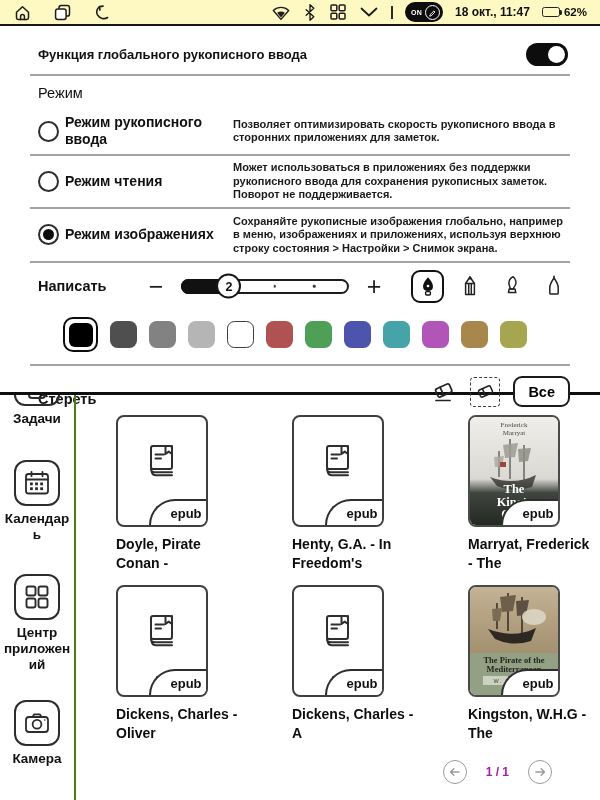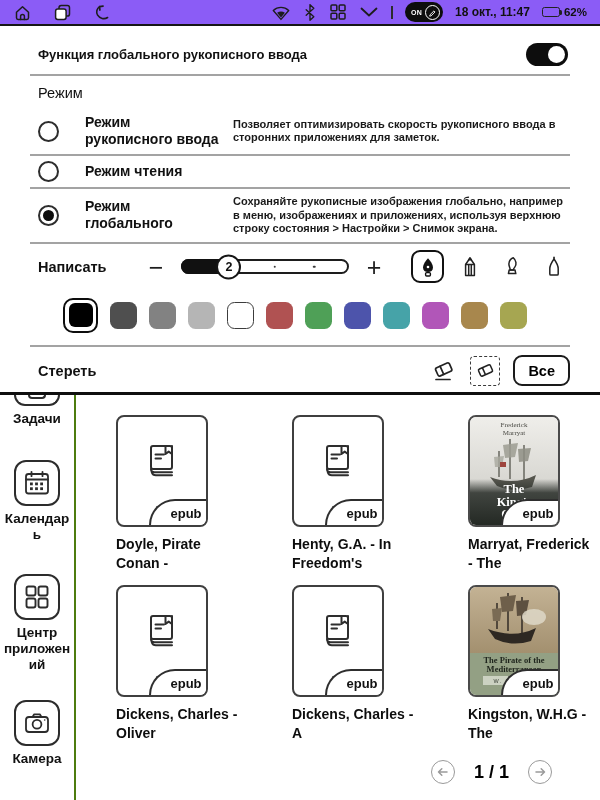--- a/index.html
+++ b/index.html
@@ -6,21 +6,21 @@
   html,body { width: 600px; }
   body {
     font-family: "Liberation Sans", sans-serif;
     color: #111; background: #fff;
   }
   .screen { position: relative; width: 600px; height: 800px; overflow: hidden; background: #fff; }
 
   
   .status-bar {
     height: 26px; display: flex; align-items: center; justify-content: space-between;
-    padding: 0 13px; border-bottom: 2px solid #161616; background: #8b5cf6;
+    padding: 0 13px; border-bottom: 2px solid #161616; background: #fef9c3;
   }
   .sb-left { display: flex; align-items: center; gap: 21px; }
   .sb-right { display: flex; align-items: center; gap: 12px; }
   .sb-icon { display: flex; align-items: center; }
   .sb-sep { width: 2px; height: 13px; background: #2c2c2c; }
   .stylus-pill {
     display: flex; align-items: center; gap: 3px; background: #0d0d0d;
     border-radius: 11px; height: 20px; padding: 0 3px 0 6px;
   }
   .stylus-pill .on-txt { color: #fff; font-size: 7px; font-weight: 700; letter-spacing: .3px; }
@@ -44,21 +44,21 @@
   .global-label { font-size: 13px; font-weight: 700; }
   .toggle { width: 42px; height: 23px; border-radius: 12px; background: #0d0d0d; position: relative; flex-shrink: 0; }
   .toggle .knob { position: absolute; right: 3px; top: 3px; width: 17px; height: 17px; border-radius: 50%; background: #fff; }
 
   .mode-title { font-size: 14.5px; font-weight: 400; margin: 9px 0 7px; padding-left: 8px; }
 
   .mode-row { display: flex; align-items: center; gap: 12px; }
   .mode-row.r1 { padding: 6px 2px 6px 8px; }
   .mode-row.r2 { padding: 5px 2px 5px 8px; }
   .mode-row.r3 { padding: 6px 2px 6px 8px; }
-  .mode-left { display: flex; align-items: center; gap: 26px; width: 183px; flex-shrink: 0; }
+  .mode-left { display: flex; align-items: center; gap: 6px; width: 183px; flex-shrink: 0; }
   .radio { width: 21px; height: 21px; border: 2px solid #2d2d2d; border-radius: 50%; flex-shrink: 0;
            display: flex; align-items: center; justify-content: center; background: #fff; }
   .radio.on::after { content: ""; width: 11px; height: 11px; border-radius: 50%; background: #0d0d0d; }
   .mode-label { font-size: 14px; font-weight: 700; line-height: 17px; }
   .mode-desc { flex: 1; font-size: 11px; font-weight: 600; line-height: 13.5px; color: #1a1a1a; }
 
   .write-row { display: flex; align-items: center; height: 36px; margin-top: 5px; padding-left: 8px; }
   .write-label { font-size: 14.5px; font-weight: 700; width: 96px; }
   .minus-btn, .plus-btn { font-size: 25px; font-weight: 400; color: #1d1d1d; line-height: 20px; width: 20px; text-align: center; }
   .minus-btn { margin-left: 12px; }
@@ -75,21 +75,21 @@
   .tool.selected { border: 2.5px solid #111; }
 
   .swatch-row { display: flex; align-items: center; gap: 12px; margin-top: 13px; padding-left: 33px; height: 35px; }
   .swatch { width: 27px; height: 27px; border-radius: 7.5px; flex-shrink: 0; }
   .swatch.white { border: 1.5px solid #3c3c3c; }
   .swatch-ring { width: 35px; height: 35px; border: 2.5px solid #0d0d0d; border-radius: 10px;
                  display: flex; align-items: center; justify-content: center; flex-shrink: 0; }
   .swatch-ring .swatch { width: 24px; height: 24px; border-radius: 6px; }
 
   .panel .divider.after-swatches { margin-top: 12px; }
-  .erase-row { display: flex; align-items: center; height: 34px; margin-top: 7px; padding-left: 8px; }
+  .erase-row { display: flex; align-items: flex-end; height: 34px; margin-top: 7px; padding-left: 8px; }
   .erase-label { font-size: 14.5px; font-weight: 700; }
   .erase-tools { margin-left: auto; display: flex; align-items: center; gap: 13px; }
   .dashed-box { width: 30px; height: 30px; border: 1.6px dashed #3a3a3a; border-radius: 4px;
                 display: flex; align-items: center; justify-content: center; }
   .all-btn { min-width: 52px; height: 31px; border: 2px solid #1a1a1a; border-radius: 9px; background: #fff;
              font-family: inherit; font-size: 14.5px; font-weight: 700; padding: 0 13px; }
 
   .panel-edge { height: 3px; background: #0f0f0f; }
 
   
@@ -130,21 +130,21 @@
                 background: linear-gradient(#c3b294, #a28f6e); }
   .pirate-band { position: absolute; left: 0; right: 0; bottom: 0; height: 42px; background: #93a084; padding-top: 3px; }
   .pirate-title { font-family: "Liberation Serif", serif; font-weight: 700; font-size: 8.5px; line-height: 9px;
                   color: #1e241c; text-align: center; padding: 0 6px; }
   .pirate-author { margin-top: 2px; text-align: center; font-size: 5.5px; letter-spacing: 1.5px; color: #343a30;
                    background: #ccd2c2; width: 70%; margin-left: 15%; padding: 1.5px 0; }
 
   .pagination { position: absolute; right: 56px; bottom: 16px; display: flex; align-items: center; gap: 19px; }
   .page-arrow { width: 24px; height: 24px; border: 1.6px solid #9a9a9a; border-radius: 50%;
                 display: flex; align-items: center; justify-content: center; background: #fff; }
-  .page-num { font-size: 18px; font-weight: 700; color: #000000; }
+  .page-num { font-size: 12px; font-weight: 700; color: #a21caf; }
 
   svg { display: block; }
 </style>
 </head>
 <body>
 
 <div class="screen">
 
   <header class="status-bar">
     <div class="sb-left">
@@ -229,27 +229,28 @@
       </div>
       <div class="mode-desc">Позволяет оптимизировать скорость рукописного ввода в сторонних приложениях для заметок.</div>
     </div>
     <div class="divider"></div>
 
     <div class="mode-row r2">
       <div class="mode-left">
         <span class="radio"></span>
         <span class="mode-label">Режим чтения</span>
       </div>
+      <div class="mode-desc">Может использоваться в приложениях без поддержки рукописного ввода для сохранения рукописных заметок. Поворот не поддерживается.</div>
     </div>
     <div class="divider"></div>
 
     <div class="mode-row r3">
       <div class="mode-left">
         <span class="radio on"></span>
-        <span class="mode-label">Режим глобального</span>
+        <span class="mode-label">Режим изображениях</span>
       </div>
       <div class="mode-desc">Сохраняйте рукописные изображения глобально, например в меню, изображениях и приложениях, используя верхнюю строку состояния &gt; Настройки &gt; Снимок экрана.</div>
     </div>
     <div class="divider"></div>
 
     <div class="write-row">
       <span class="write-label">Написать</span>
       <span class="minus-btn">−</span>
       <span class="slider">
         <span class="fill"></span>

